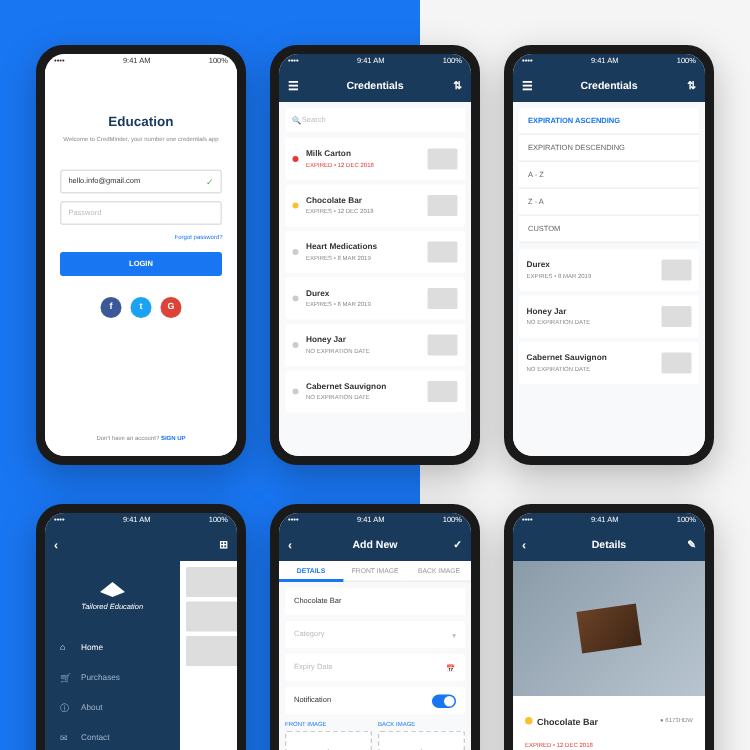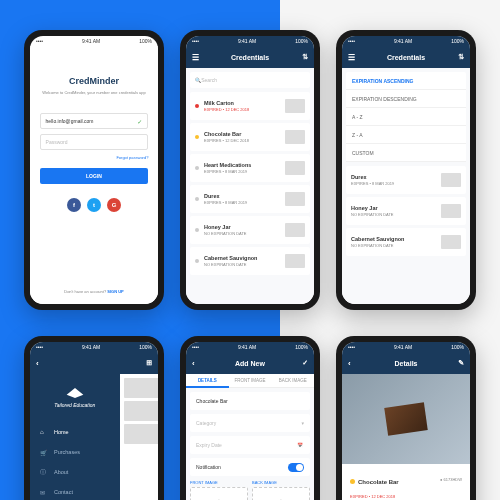--- a/index.html
+++ b/index.html
@@ -84,21 +84,21 @@
 <body>
 
 <div class="phone p1" style="left:24px;top:30px">
 <div class="screen">
 <div class="statusbar">
         <span class="left">••••</span>
         <span>9:41 AM</span>
         <span class="right">100%</span>
       </div>
 <div class="content">
-<div class="logo">CredMinder</div>
+<div class="logo">Education</div>
 <div class="sub">Welcome to CredMinder, your number one
 credentials app</div>
 <div class="input">
           <span>hello.info@gmail.com</span>
           <span class="check">✓</span>
         </div>
 <div class="input" style="color:#bbb">
           <span>Password</span>
         </div>
 <div class="forgot">Forgot password?</div>

